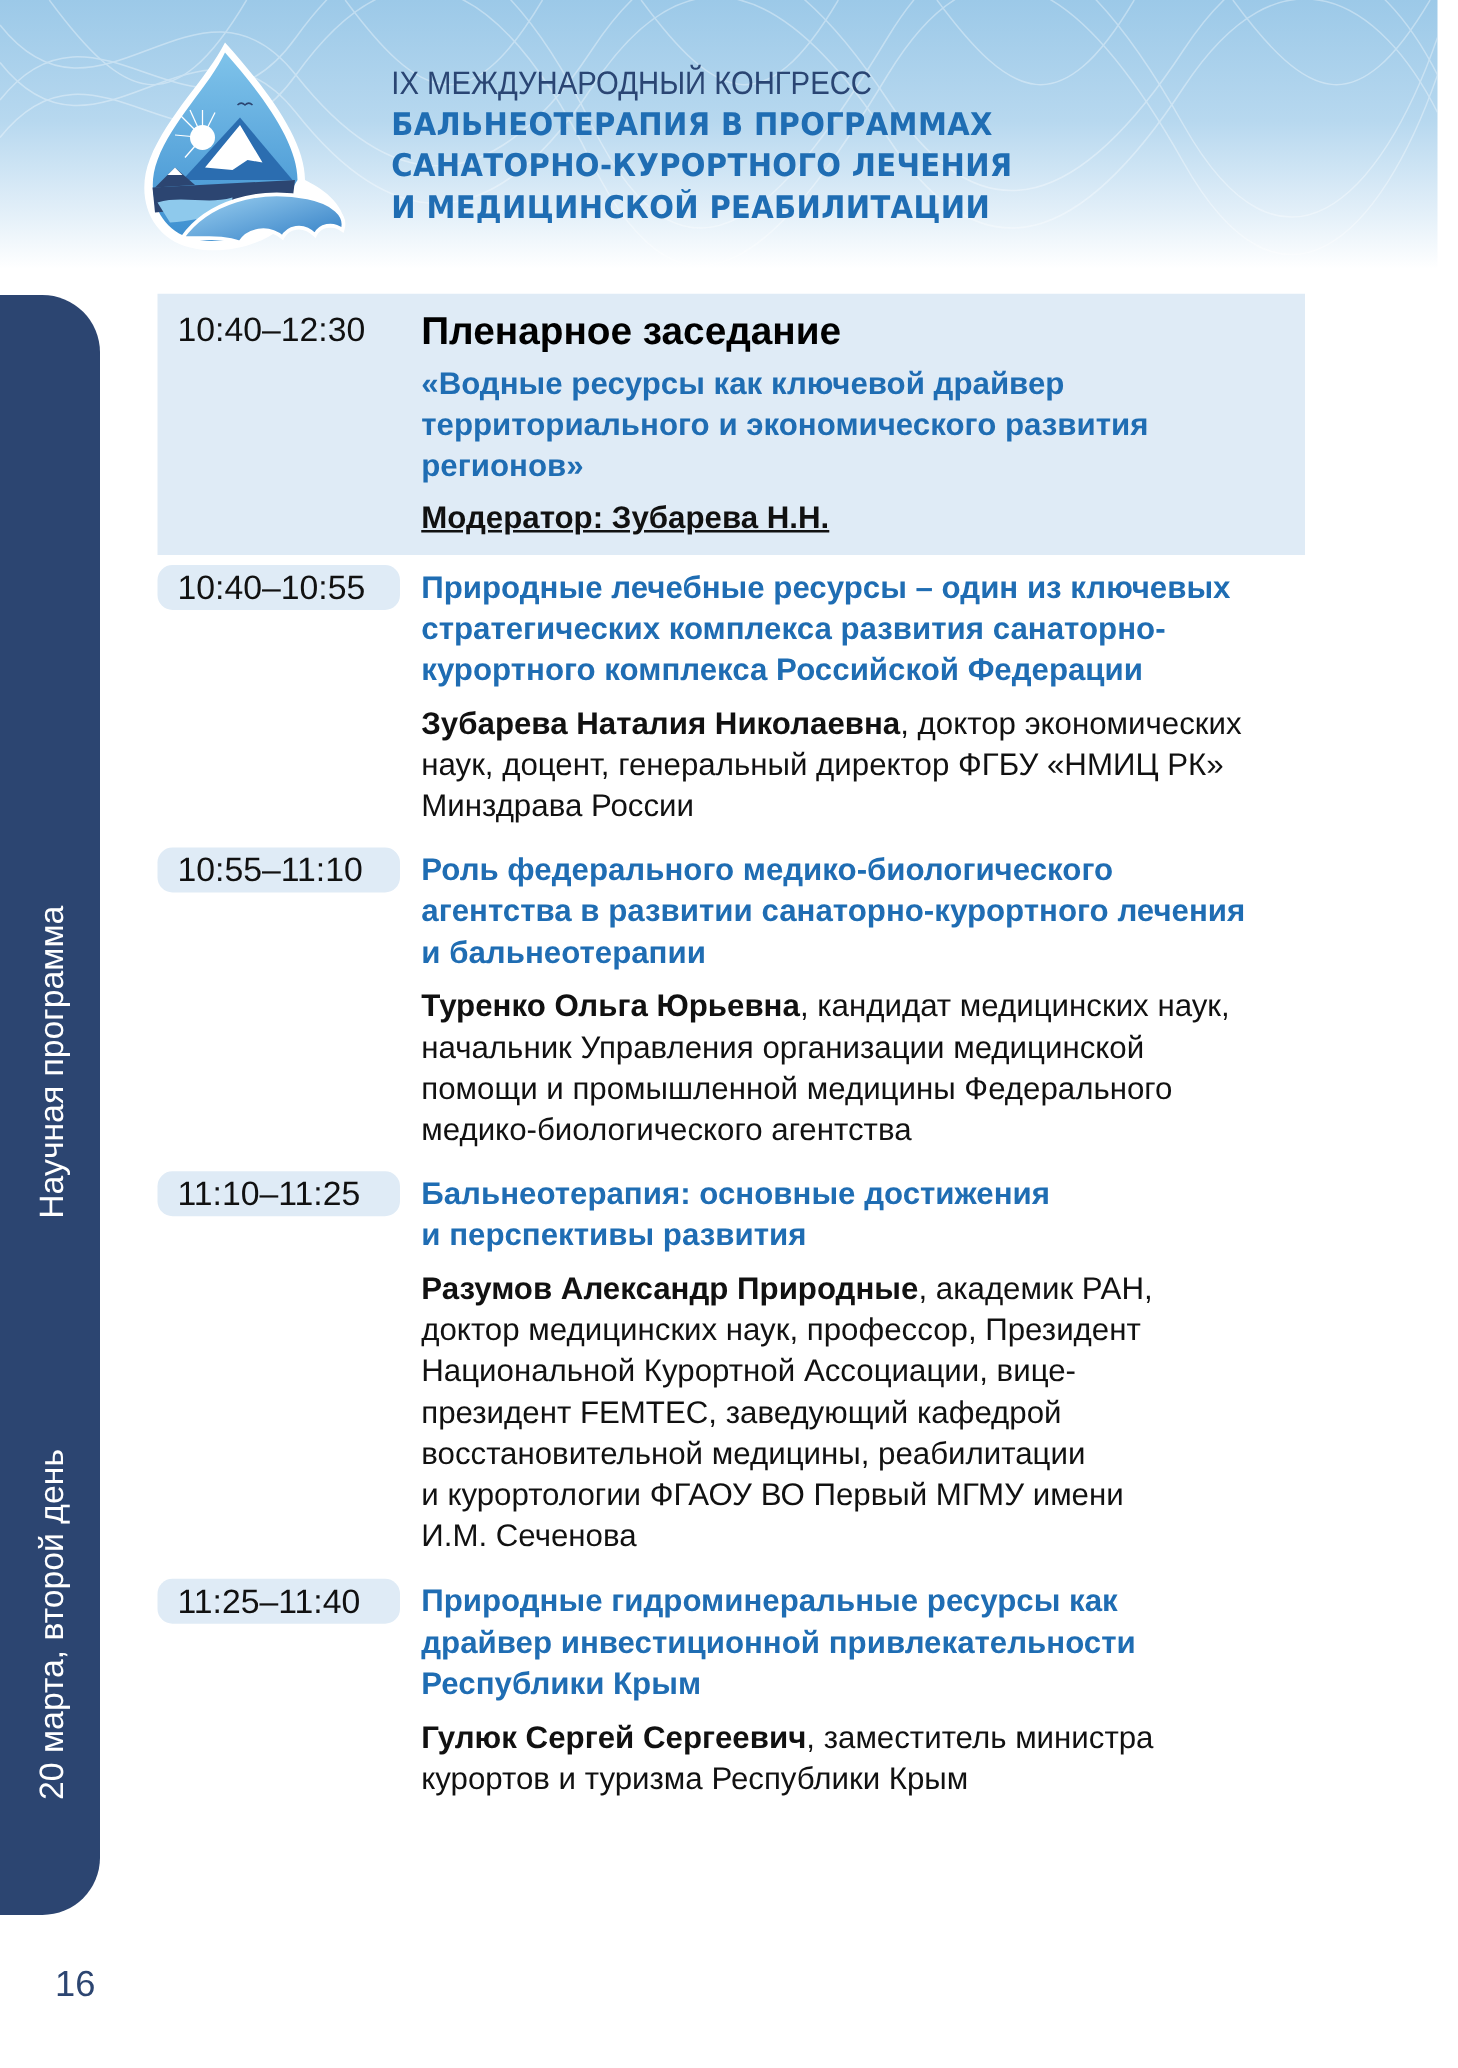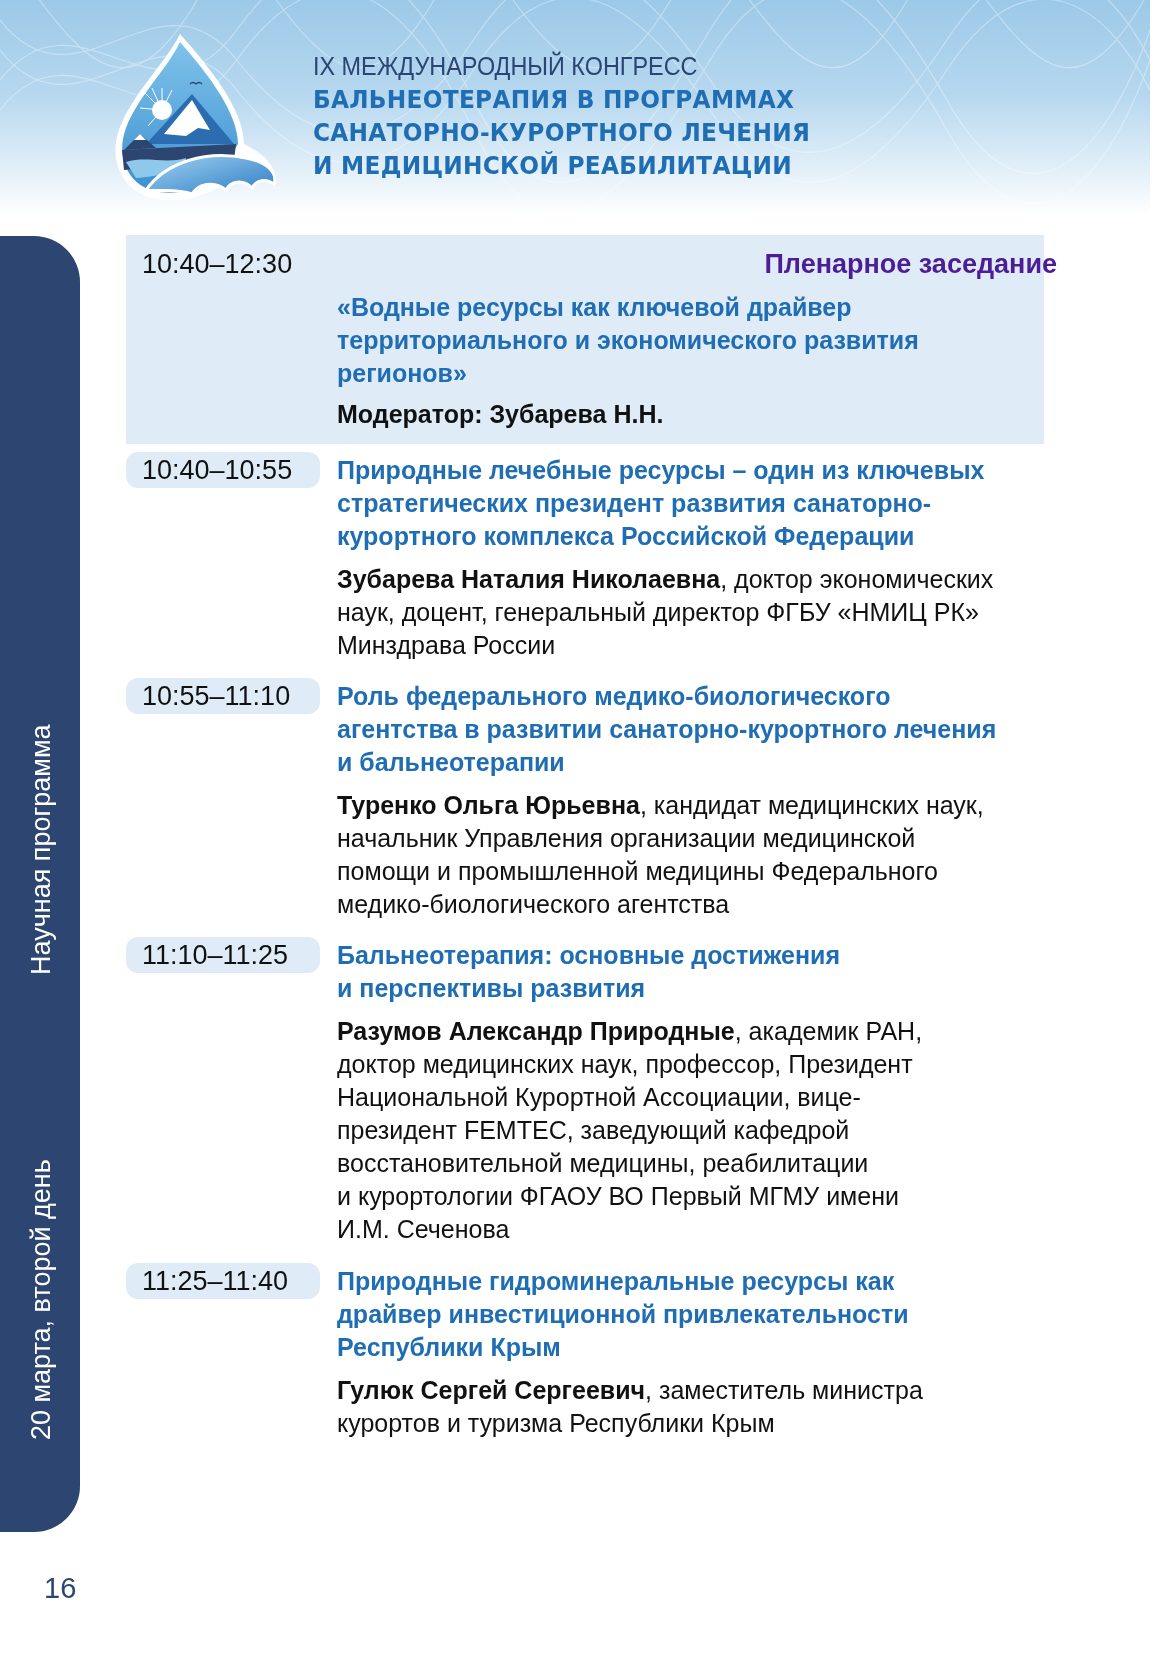--- a/index.html
+++ b/index.html
@@ -49,23 +49,23 @@
     position: absolute; left: 126px; top: 235px; width: 918px; height: 209px;
     background: #dfebf6;
   }
   .time {
     position: absolute; left: 126px; width: 194px; height: 36px;
     font-size: 27px; line-height: 36px; padding-left: 16px; color: #111111; white-space: nowrap;
     font-family: "Liberation Sans", sans-serif;
   }
   .time.boxed { background: #dfebf6; border-radius: 12px; }
   .content { position: absolute; left: 337px; width: 720px; font-size: 25px; line-height: 33px; }
-  .plenary-title { color: #4c1d95; font-weight: bold; font-size: 27px; line-height: 33px; text-align: right; }
+  .plenary-title { color: #000000; font-weight: bold; font-size: 31px; line-height: 33px; }
   .plenary-theme { color: #1f6db3; font-weight: bold; margin-top: 10px; }
-  .moderator { font-weight: bold; color: #111; margin-top: 8px; }
+  .moderator { font-weight: bold; color: #111; margin-top: 8px; text-decoration: underline; }
   .talk-title { color: #1f6db3; font-weight: bold; }
   .talk-bio { margin-top: 10px; color: #111; }
   .talk-bio b { font-weight: bold; }
 </style>
 </head>
 <body>
 
 <div class="header">
   <svg class="pattern" viewBox="0 0 1166 215" preserveAspectRatio="none">
     <g fill="none" stroke="#ffffff" stroke-width="1.2">
@@ -142,21 +142,21 @@
     <div>территориального и экономического развития</div>
     <div>регионов»</div>
   </div>
   <div class="moderator">Модератор: Зубарева Н.Н.</div>
 </div>
 
 <div class="time boxed" style="top:452px;">10:40–10:55</div>
 <div class="content" style="top:454px;">
   <div class="talk-title">
     <div>Природные лечебные ресурсы – один из ключевых</div>
-    <div>стратегических президент развития санаторно-</div>
+    <div>стратегических комплекса развития санаторно-</div>
     <div>курортного комплекса Российской Федерации</div>
   </div>
   <div class="talk-bio">
     <div><b>Зубарева Наталия Николаевна</b><span>, доктор экономических</span></div>
     <div>наук, доцент, генеральный директор ФГБУ «НМИЦ РК»</div>
     <div>Минздрава России</div>
   </div>
 </div>
 
 <div class="time boxed" style="top:678px;">10:55–11:10</div>

